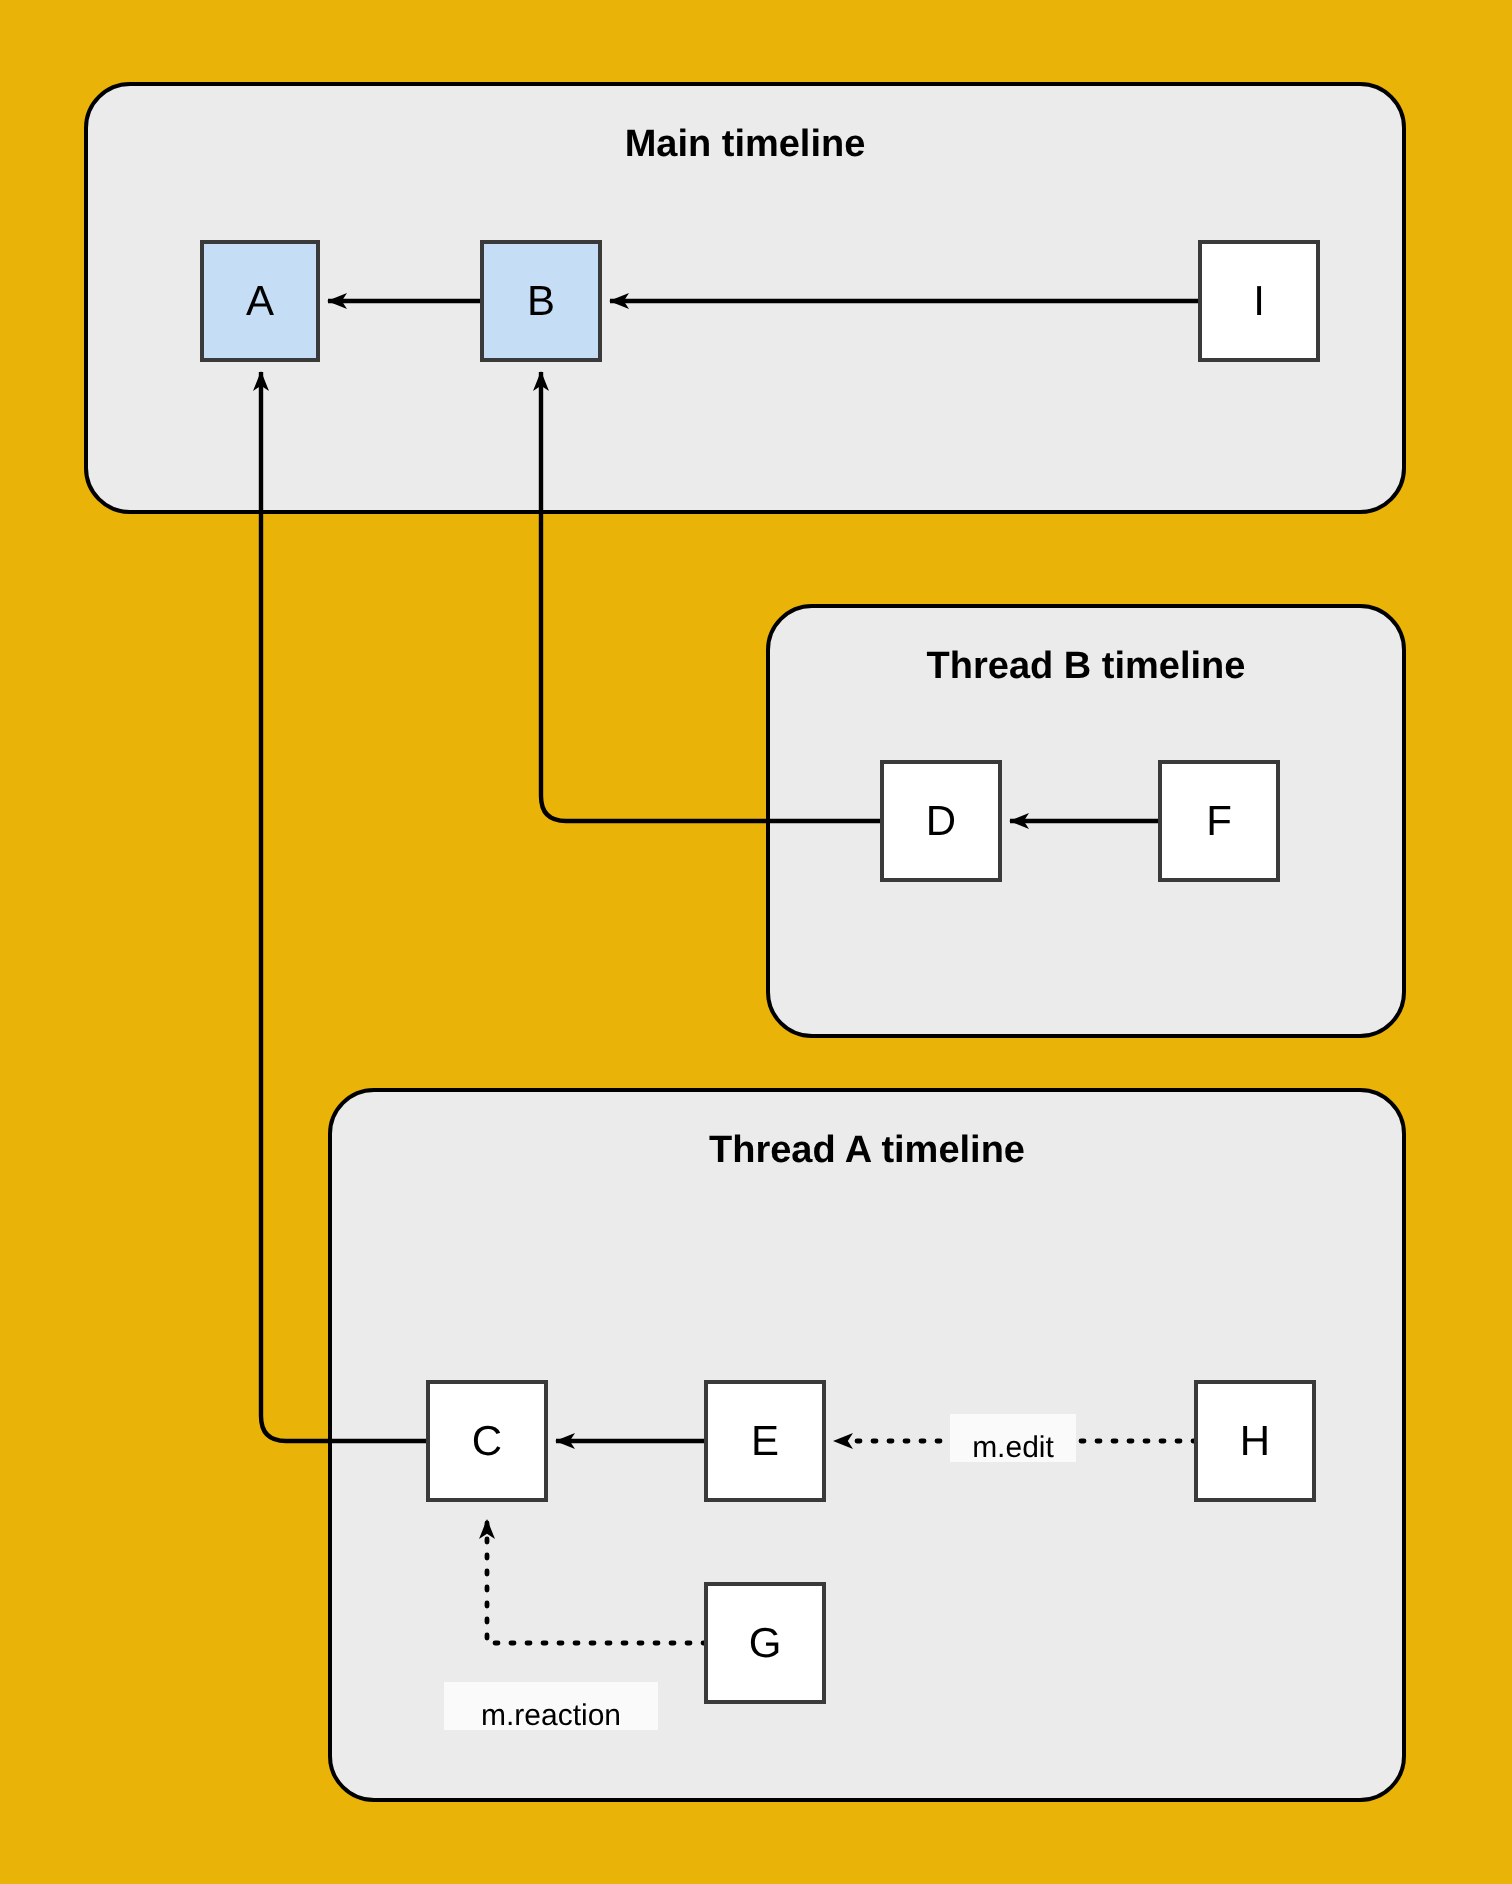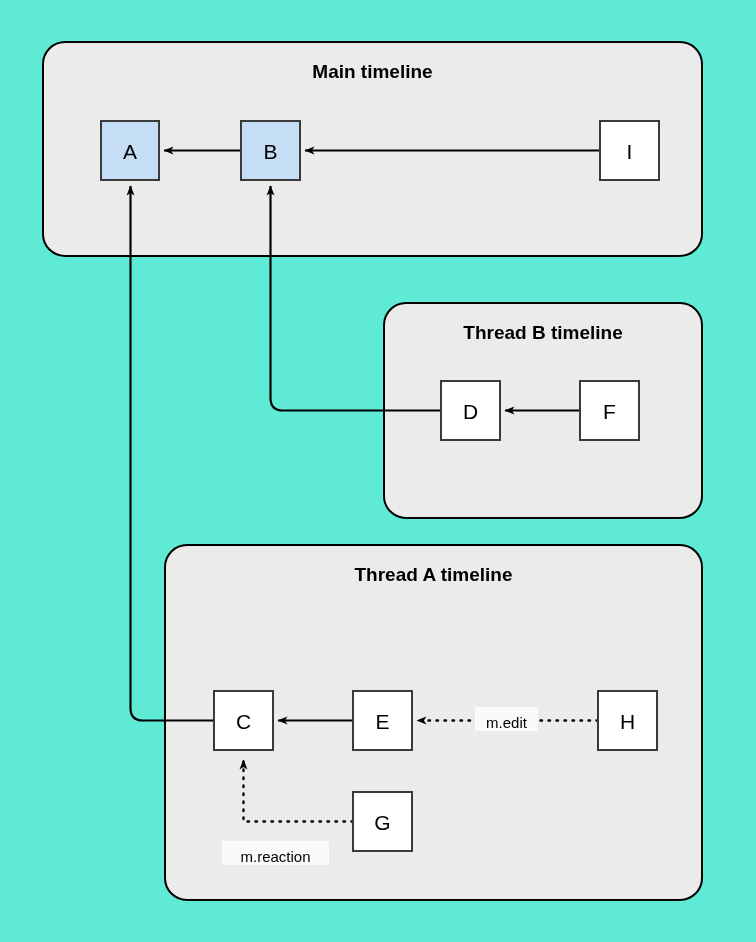--- a/index.html
+++ b/index.html
@@ -4,21 +4,21 @@
 <style>
   html, body {
     margin: 0;
     padding: 0;
     background: #ffffff;
   }
   #canvas {
     position: relative;
     width: 756px;
     height: 942px;
-    background: #5eead4;
+    background: #eab308;
     overflow: hidden;
     font-family: "Liberation Sans", sans-serif;
   }
   #diagram-svg {
     position: absolute;
     left: 0;
     top: 0;
     width: 756px;
     height: 942px;
   }

